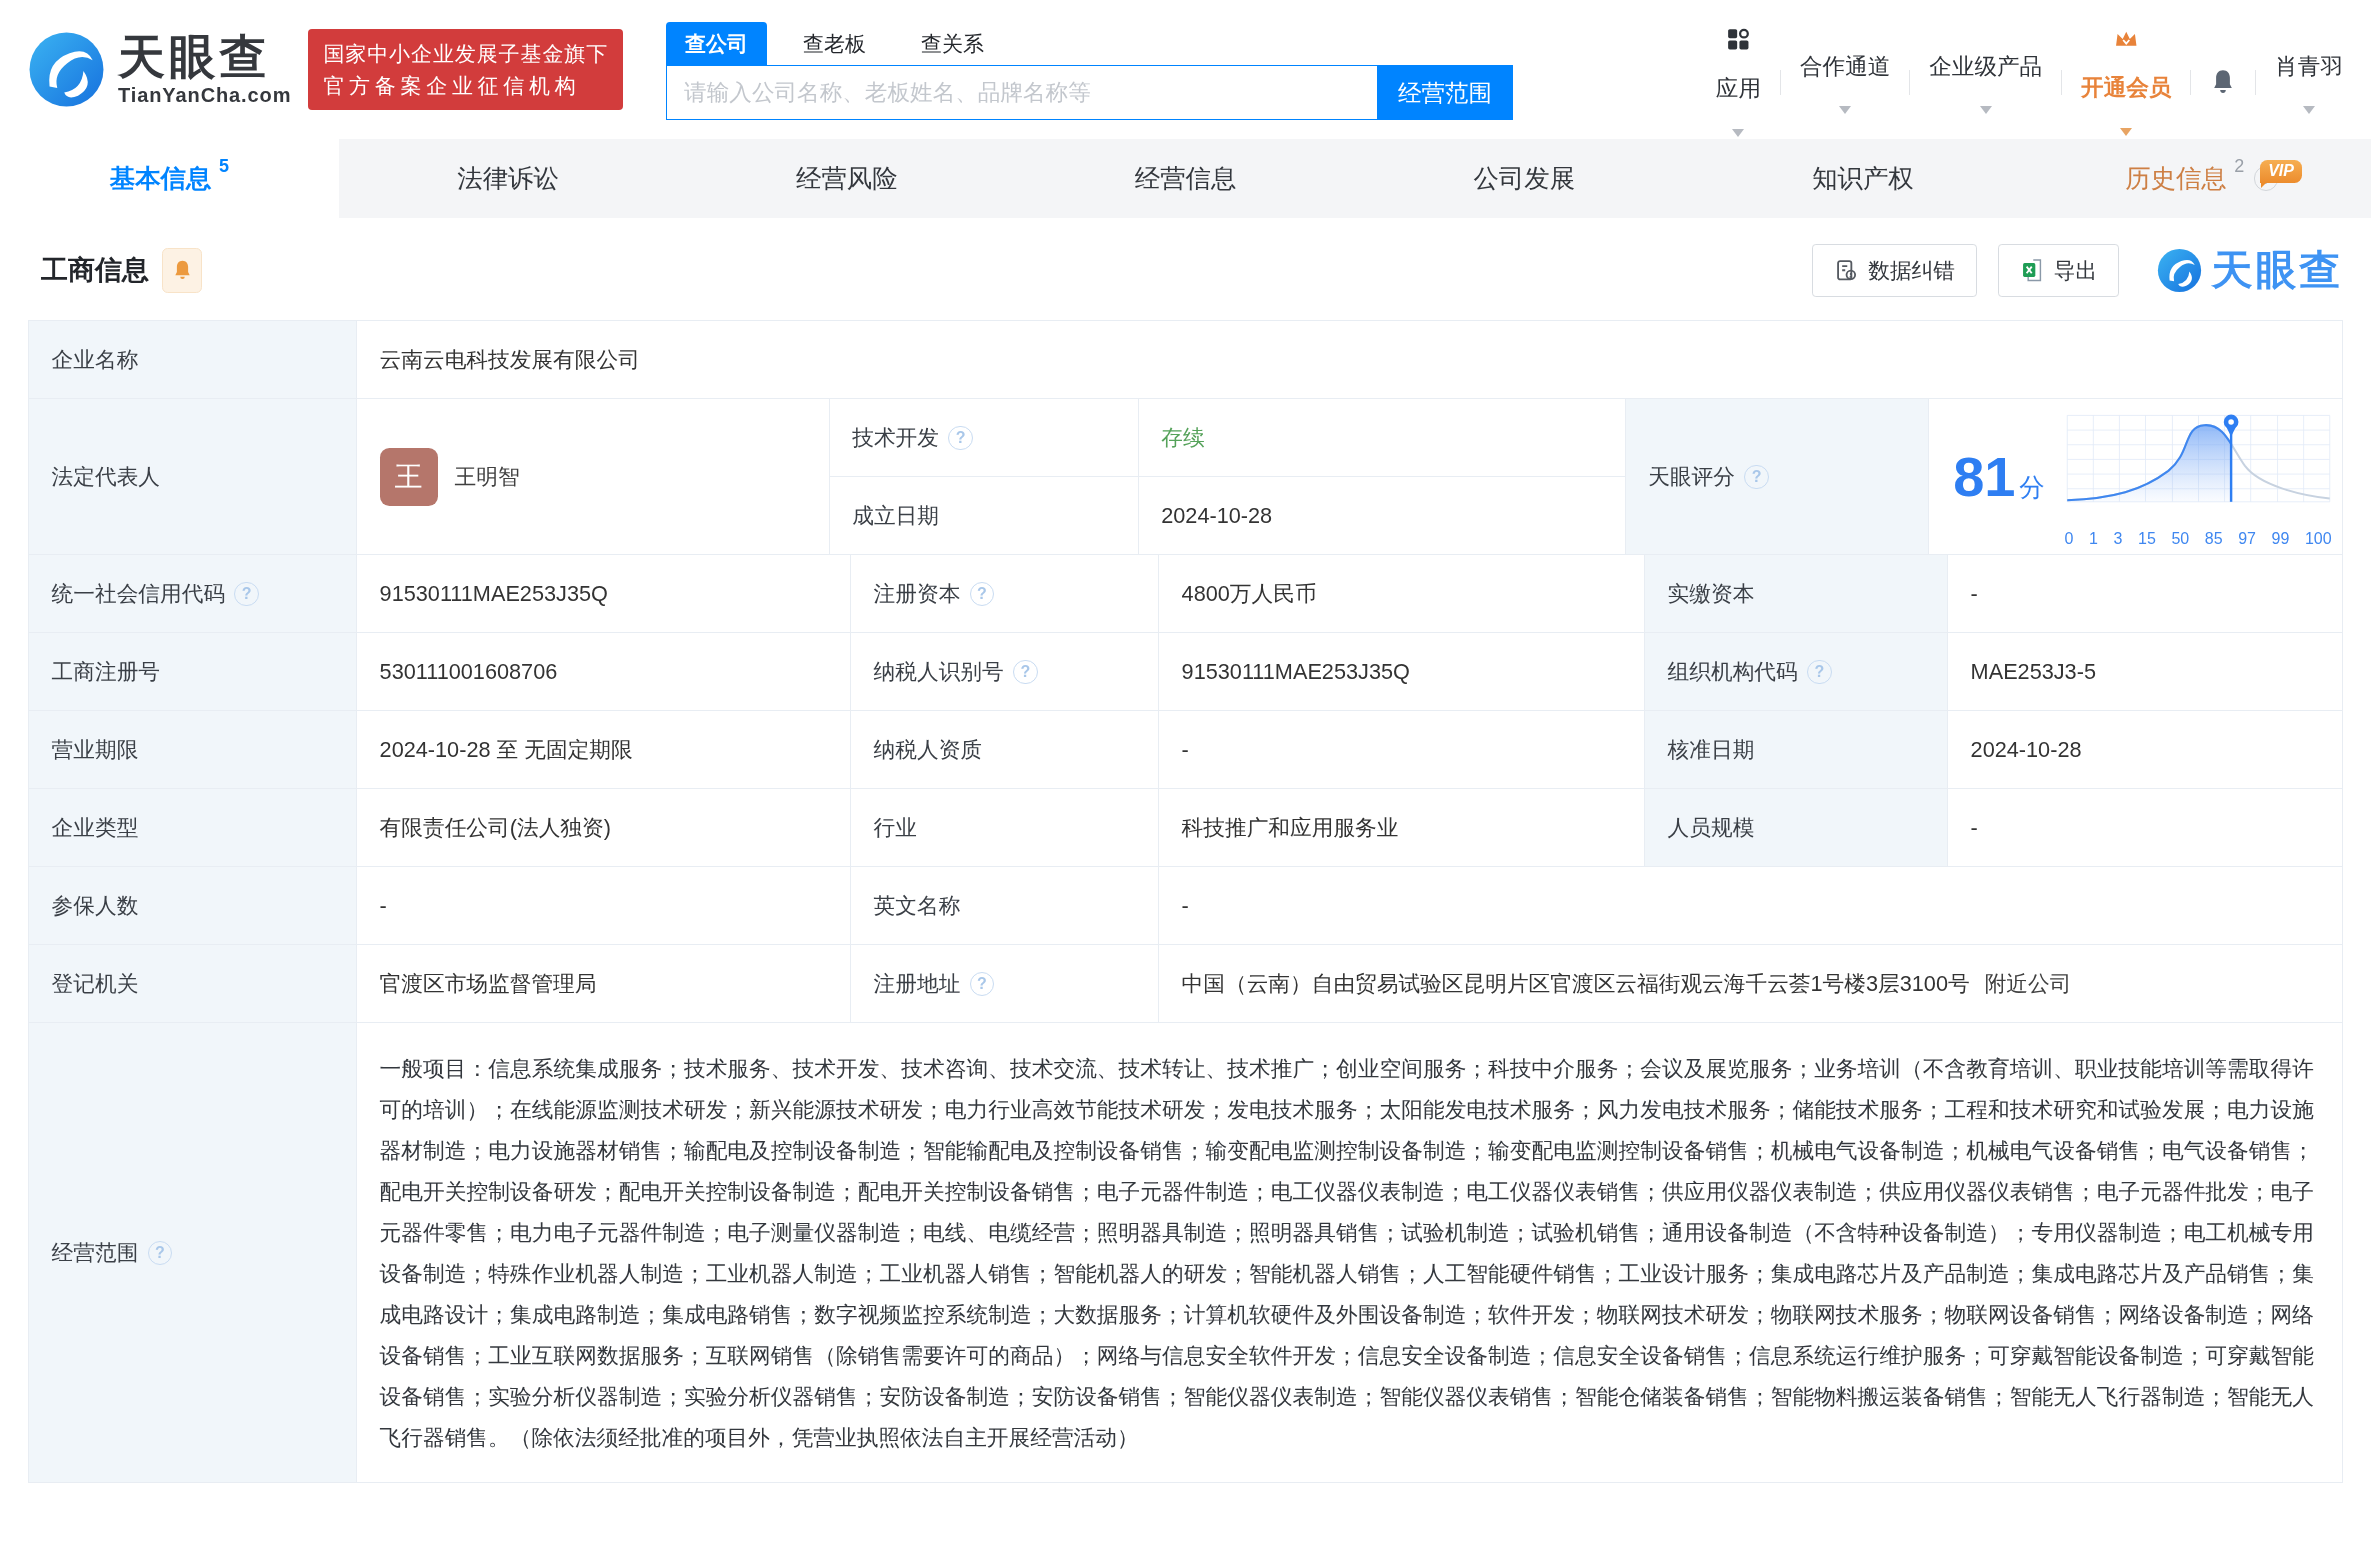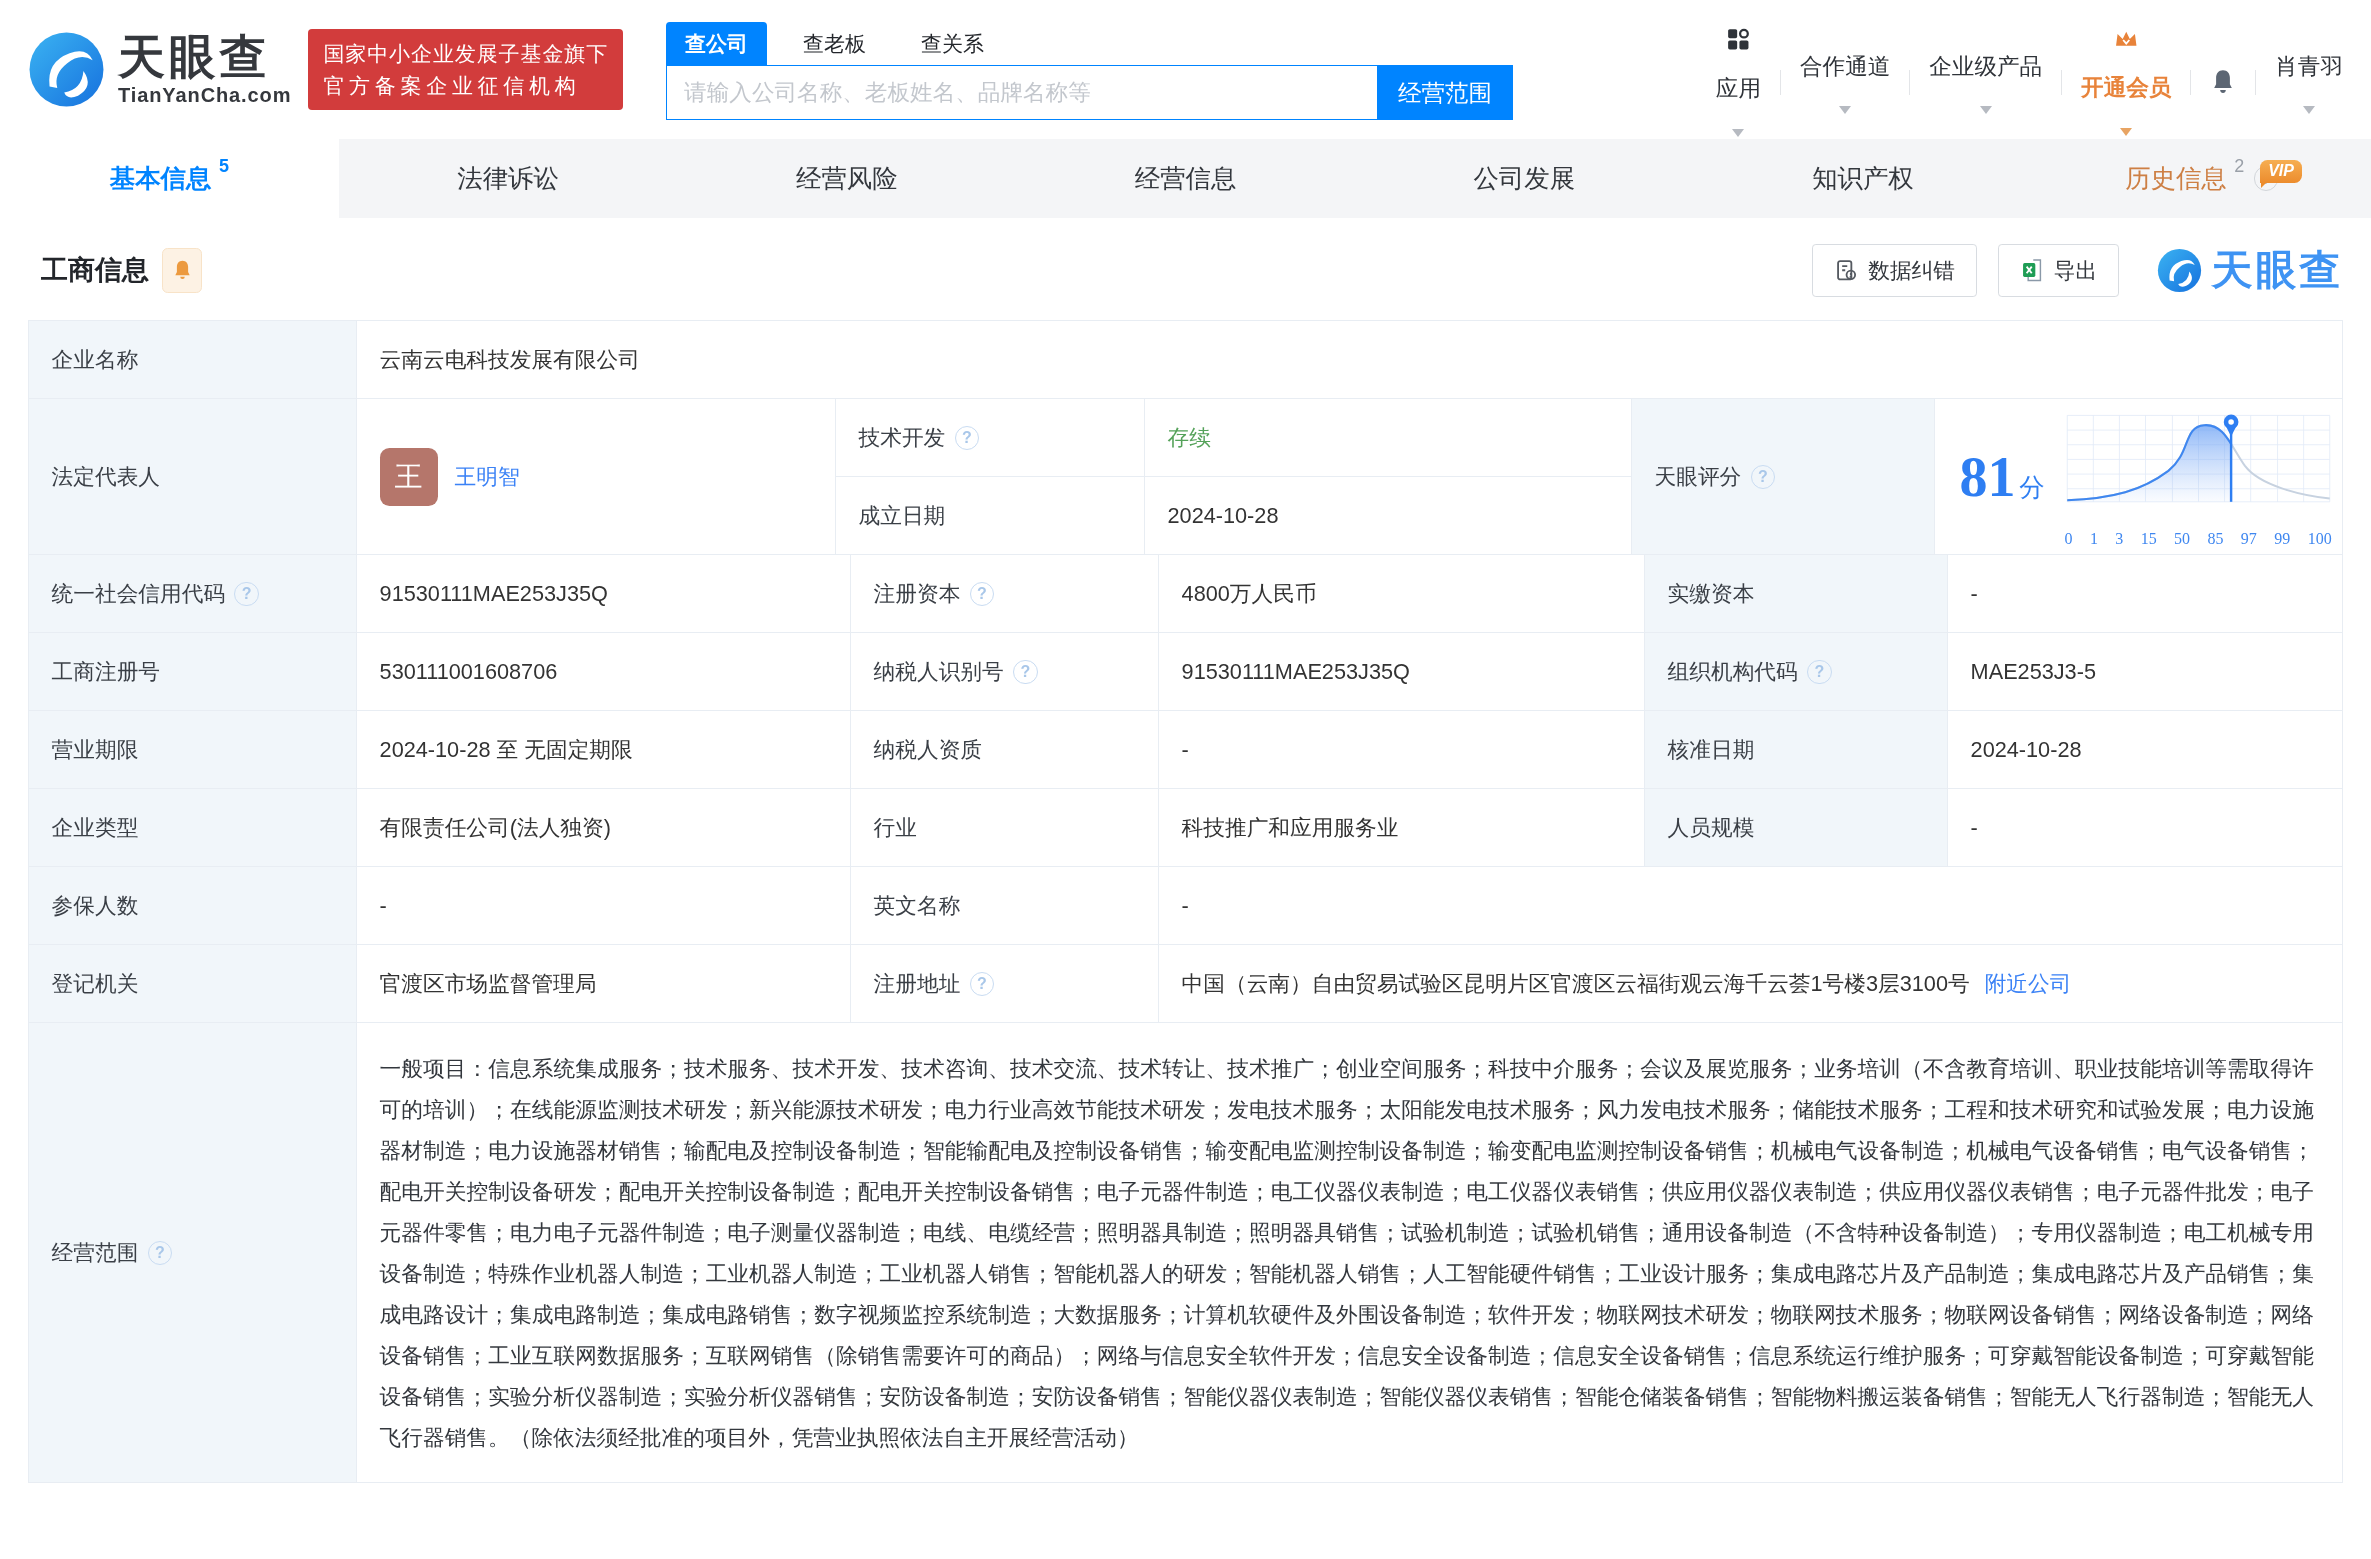--- a/index.html
+++ b/index.html
@@ -64,23 +64,23 @@
   .a { width:327px; } .b { width:494px; } .c { width:308px; } .d { width:486px; }
   .e { width:303px; } .f { flex:1; }
   .dspan { flex:1; }
   .cd-stack { width:796px; display:flex; flex-direction:column; flex:none; }
   .cd-stack .sub { display:flex; flex:1; }
   .cd-stack .sub + .sub { border-top:0.9px solid #e8edf3; }
   .cd-stack .c { width:308px; }
   .cd-stack .d { flex:1; border-left:0.9px solid #e8edf3; }
   .row2 .cell { min-height:77px; }
   .green { color:#55a25a; }
-  .blue-link { color:#3b82f6; cursor:pointer; text-decoration:none; }
+  .blue-link { color:#404040; cursor:pointer; text-decoration:none; }
   .avatar { width:58px; height:58px; border-radius:9.4px; background:#b5766b; color:#fff; font-size:28px; display:flex; align-items:center; justify-content:center; margin-right:17px; flex:none; cursor:pointer; }
-  .score-cell { gap:19px; padding:0 9.4px 0 24.5px;font-family:Liberation Serif, serif; }
+  .score-cell { gap:19px; padding:0 9.4px 0 24.5px; }
   .score-num { font-size:56px; font-weight:bold; color:#2e7ef2; white-space:nowrap; }
   .score-num .unit { font-size:25.4px; font-weight:normal; margin-left:3.8px; }
   .score-chart { width:269px; }
   .score-ticks { display:flex; justify-content:space-between; font-size:16px; color:#3f87f0; margin-top:2.8px; padding:0 0.9px; }
   .scope-row .cell { align-items:center; }
   .scope-text { padding:24.5px 28px 24.5px 22.6px; line-height:41px; text-align:justify; color:#33373d; }
   .addr-cell { gap:0; }
   .addr-cell .blue-link { margin-left:15px; white-space:nowrap; }
 </style>
 </head>

